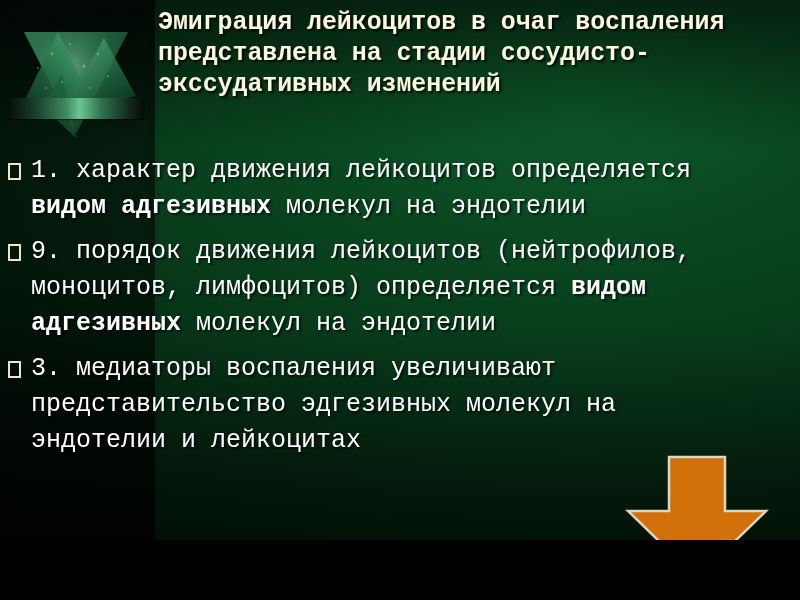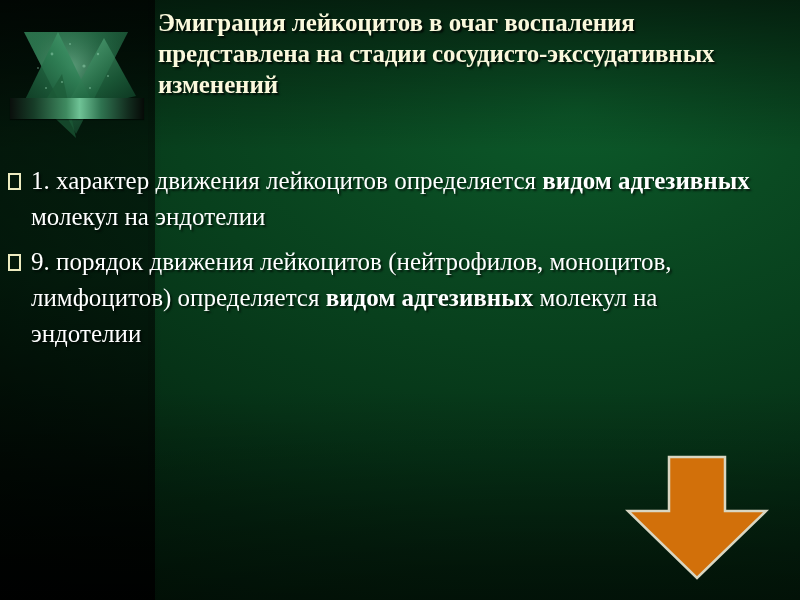--- a/index.html
+++ b/index.html
@@ -4,23 +4,23 @@
 <title>Slide</title>
 <style>
   html, body {
     margin: 0;
     padding: 0;
     background: #000;
   }
   #slide {
     position: relative;
     width: 800px;
-    height: 600px;
+    height: 540px;
     overflow: hidden;
-    font-family: Liberation Serif, serif;
+    font-family: Liberation Mono, monospace;
     background: #15803d;
   }
 
   
   .bg-base {
     position: absolute;
     inset: 0;
     background:
       radial-gradient(120% 95% at 72% 18%,
          #0c5a2a 0%,
@@ -100,21 +100,21 @@
     font-size: 25px;
     line-height: 31px;
     letter-spacing: -0.1px;
     text-shadow: 2px 2px 2px rgba(0,0,0,0.75);
   }
 
   
   .bullets {
     position: absolute;
     left: 8px;
-    top: 163px;
+    top: 153px;
     width: 784px;
   }
   .bullet {
     position: relative;
     display: flex;
     align-items: flex-start;
     margin-bottom: 9px;
   }
   .bullet-marker {
     flex: 0 0 auto;
@@ -214,20 +214,24 @@
     <div class="bullet">
       <span class="bullet-marker"></span>
       <span class="bullet-text" style="color: rgb(255, 255, 255);"><span>1. характер движения лейкоцитов определяется </span><b>видом адгезивных</b><span> молекул на эндотелии</span></span>
     </div>
 
     <div class="bullet">
       <span class="bullet-marker"></span>
       <span class="bullet-text" style="color: rgb(255, 255, 255);"><span>9. порядок  движения лейкоцитов (нейтрофилов, моноцитов, лимфоцитов) определяется </span><b>видом адгезивных</b><span> молекул на эндотелии</span></span>
     </div>
 
+    <div class="bullet">
+      <span class="bullet-marker"></span>
+      <span class="bullet-text" style="color: rgb(255, 255, 255);"><span>3. медиаторы воспаления увеличивают представительство эдгезивных молекул на эндотелии и лейкоцитах</span></span>
+    </div>
 
   </div>
 
   <div class="arrow">
     <svg viewBox="0 0 144 126" xmlns="http://www.w3.org/2000/svg">
       <polygon points="44,2 100,2 100,56 141,56 72,123 3,56 44,56" fill="#D2700A" stroke="#D9D6C2" stroke-width="2.5" stroke-linejoin="miter"></polygon>
     </svg>
   </div>
 
 </div>

